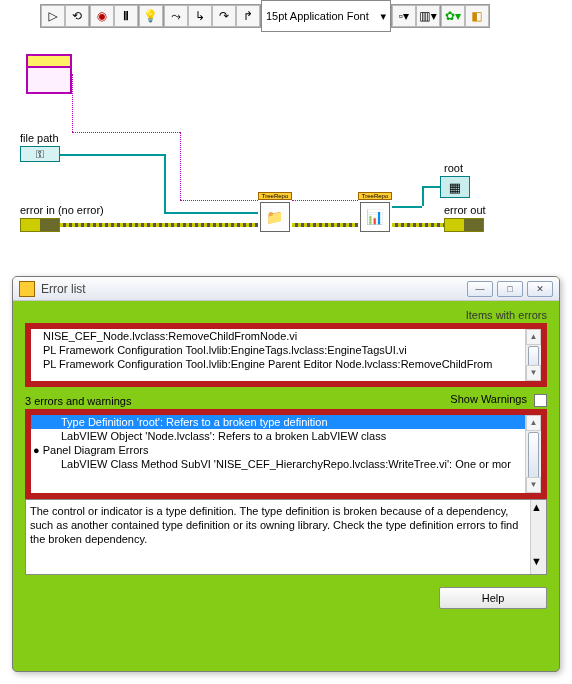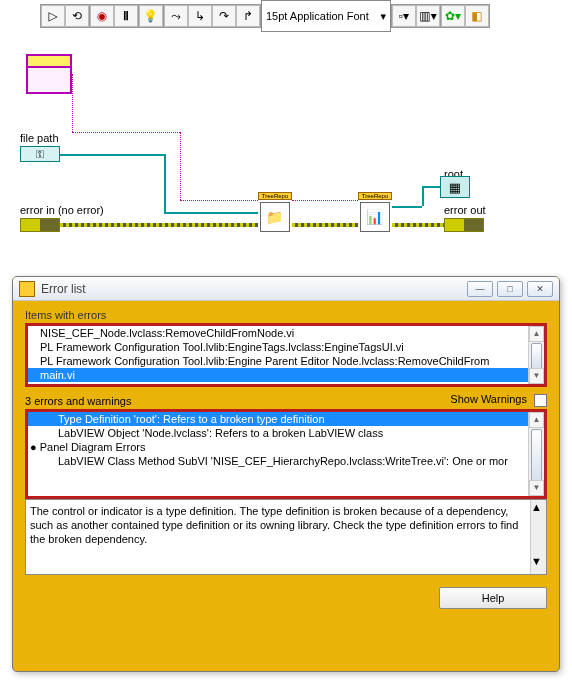--- a/index.html
+++ b/index.html
@@ -86,21 +86,21 @@
   .wire-teal-h { position:absolute; height:0; border-top:2px solid #009999; }
   .wire-teal-v { position:absolute; width:0; border-left:2px solid #009999; }
   .wire-err-h { position:absolute; height:4px; background:repeating-linear-gradient(90deg,#cc0 0 3px,#555 3px 6px); }
 
   
   .errwin {
     position:absolute;
     left:12px; top:276px;
     width:548px; height:396px;
     border:1px solid #7a7a7a;
-    background:#eab308;
+    background:#84cc16;
     box-shadow: 2px 2px 6px rgba(0,0,0,.25);
     border-radius: 5px;
     overflow:hidden;
   }
   .titlebar {
     height:24px;
     background:linear-gradient(#fdfdfe,#e3e8f0);
     border-bottom:1px solid #c8c8c8;
     display:flex; align-items:center;
     padding:0 6px;
@@ -111,23 +111,23 @@
   }
   .titlebar .ttl { font-size:12px; color:#444; }
   .winbtns { margin-left:auto; display:flex; gap:4px; }
   .winbtn {
     width:26px; height:16px; border:1px solid #8fa3bf; border-radius:2px;
     background:linear-gradient(#fefefe,#e2eaf4);
     display:flex;align-items:center;justify-content:center;
     font-size:9px; color:#445; cursor:pointer;
   }
   .errbody { padding: 8px 12px 10px; }
-  .section-lbl { font-size:11px; color:#333; margin-bottom:2px; }
+  .section-lbl { font-size:11px; color:#333; margin-bottom:2px;text-align:right; }
   .listbox {
-    border:3px solid #b91c1c; background:#fff;
+    border:6px solid #b91c1c; background:#fff;
     font-size:11px; line-height:14px;
     overflow:hidden; position:relative;
   }
   .listbox .row { padding: 0 4px 0 12px; white-space:nowrap; overflow:hidden; }
   .listbox .row.sel { background:#1a8cff; color:#fff; }
   .listbox .row.bold-bullet::before { content:"● "; color:#000; margin-left:-10px; }
   .listbox .row.indent1 { padding-left: 30px; }
   .listbox .scrollbar {
     position:absolute; right:0; top:0; bottom:0; width:16px;
     background:#efefef; border-left:1px solid #ccc;
@@ -213,21 +213,21 @@
   <div class="wire-err-h" style="left:60px; top:187px; width:198px;"></div>
   <div class="wire-err-h" style="left:292px; top:187px; width:66px;"></div>
   <div class="wire-err-h" style="left:392px; top:187px; width:52px;"></div>
 
   <div class="subvi-tag" style="left:258px; top:156px;">TreeRepo</div>
   <div class="subvi" style="left:260px; top:166px;">📁</div>
 
   <div class="subvi-tag" style="left:358px; top:156px;">TreeRepo</div>
   <div class="subvi" style="left:360px; top:166px;">📊</div>
 
-  <div class="lbl" style="left:444px; top:126px;margin-top:6px;">root</div>
+  <div class="lbl" style="left:444px; top:126px;">root</div>
   <div class="root-cluster" style="left:440px; top:140px;">▦</div>
   <div class="wire-teal-h" style="left:392px; top:170px; width:30px;"></div>
   <div class="wire-teal-v" style="left:422px; top:150px; height:20px;"></div>
   <div class="wire-teal-h" style="left:422px; top:150px; width:18px;"></div>
 
   <div class="lbl" style="left:444px; top:168px;">error out</div>
   <div class="terminal-err" style="left:444px; top:182px;"></div>
 </div>
 
 <div class="errwin">
@@ -239,21 +239,20 @@
       <div class="winbtn">□</div>
       <div class="winbtn">✕</div>
     </div>
   </div>
   <div class="errbody">
     <div class="section-lbl">Items with errors</div>
     <div class="listbox" id="items-list" style="height:64px;">
       <div class="row">NISE_CEF_Node.lvclass:RemoveChildFromNode.vi</div>
         <div class="row">PL Framework Configuration Tool.lvlib:EngineTags.lvclass:EngineTagsUI.vi</div>
         <div class="row">PL Framework Configuration Tool.lvlib:Engine Parent Editor Node.lvclass:RemoveChildFrom</div>
-        <div class="row sel">main.vi</div>
         <div class="scrollbar">
         <div class="arrow" style="top:0">▲</div>
         <div class="thumb" style="top:17px; height:28px;"></div>
         <div class="arrow" style="bottom:0">▼</div>
       </div>
     </div>
 
     <div class="mid-row">
       <span>3 errors and warnings</span>
       <span>

